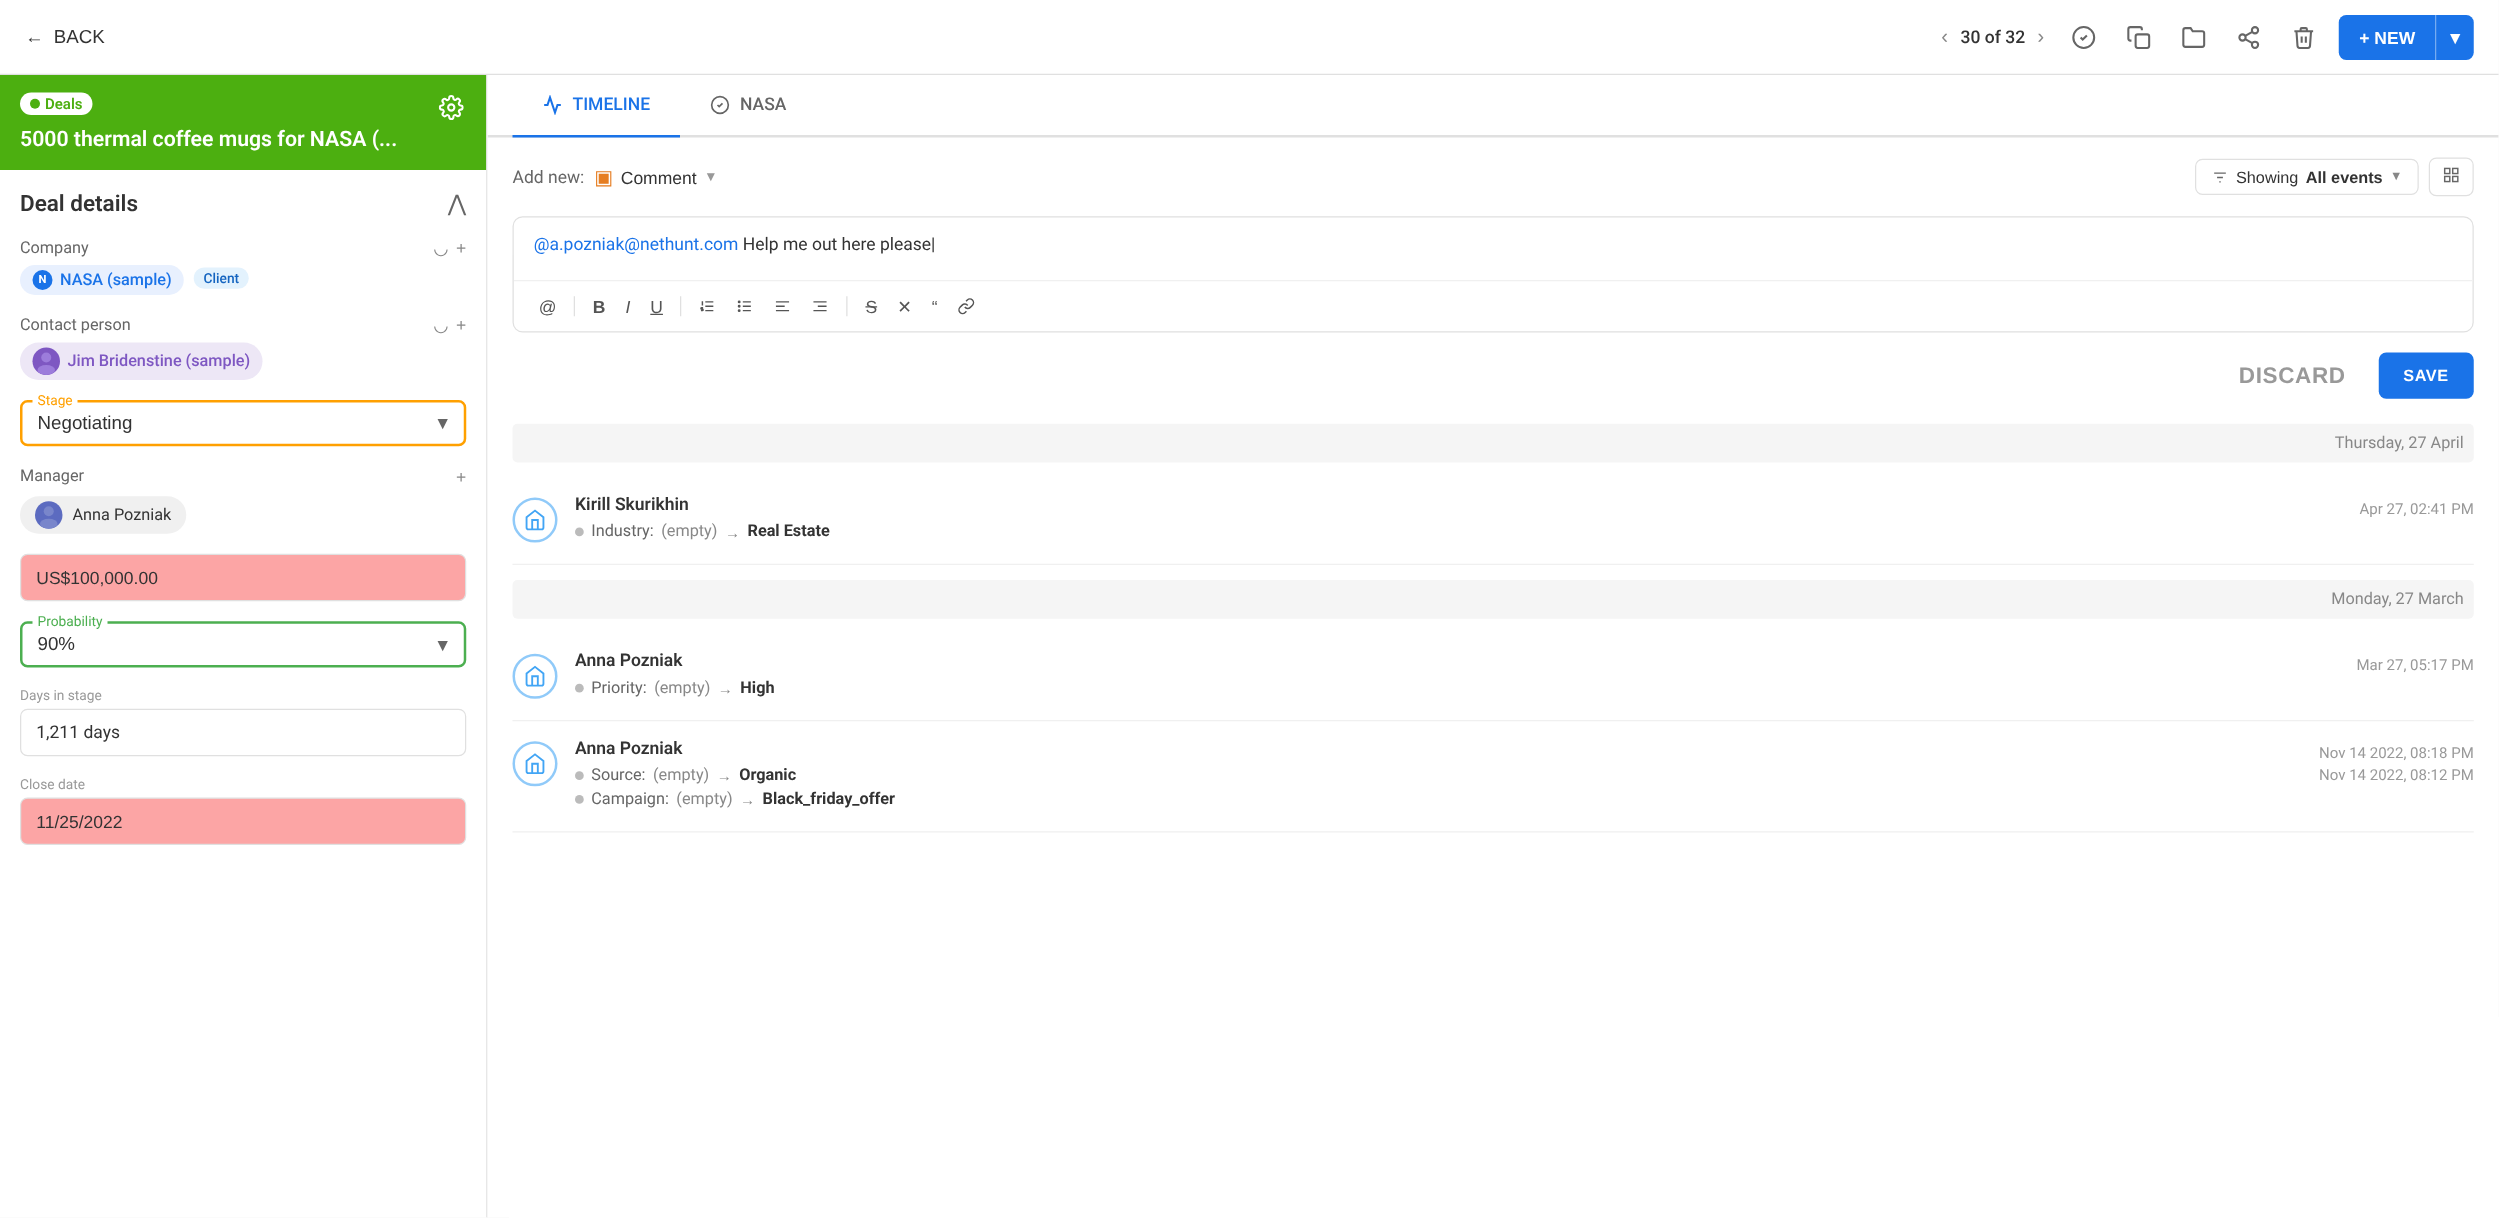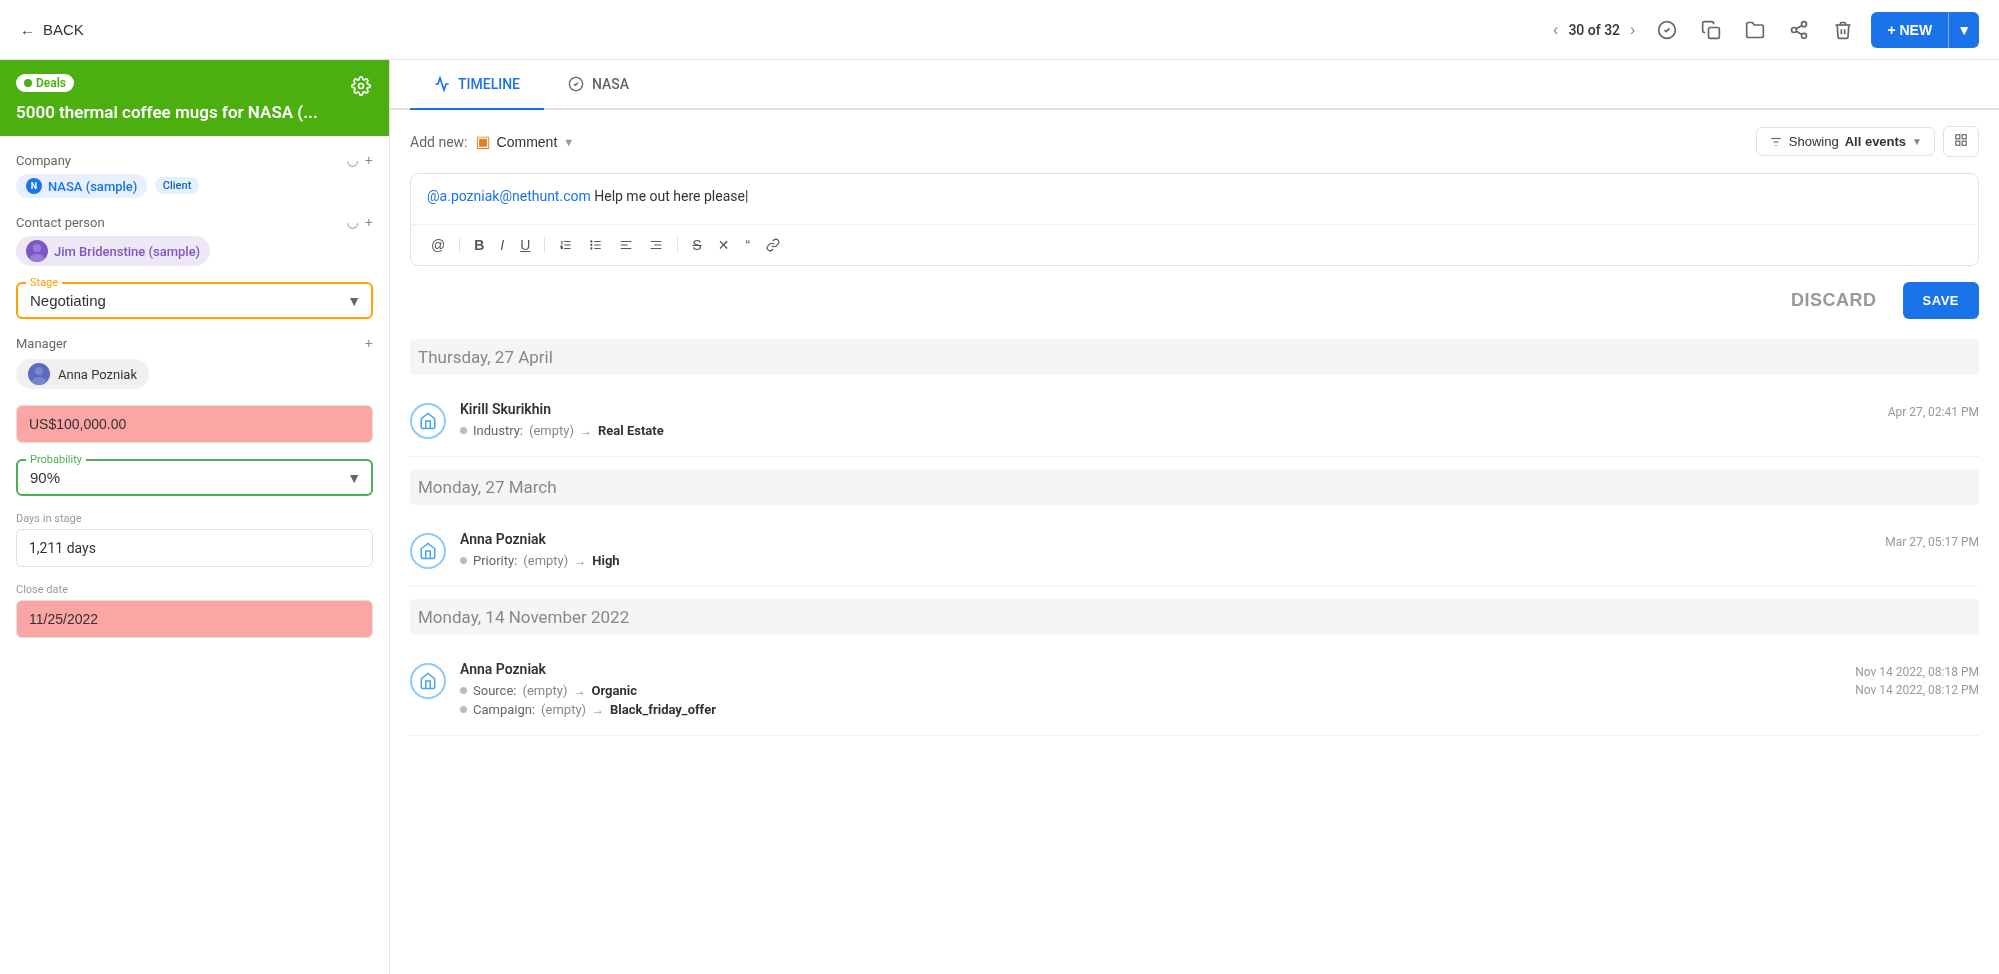--- a/index.html
+++ b/index.html
@@ -255,21 +255,21 @@
       letter-spacing: 0.5px;
     }
     .save-btn {
       background: #1a73e8; color: #fff; border: none; border-radius: 6px;
       font-size: 13px; font-weight: 600; cursor: pointer; padding: 8px 20px;
       letter-spacing: 0.5px;
     }
 
     
     .date-separator {
-      text-align: left; font-size: 17px; color: #888;
+      text-align: right; font-size: 13px; color: #888;
       background: #f5f5f5; padding: 8px; border-radius: 4px;
       margin: 12px 0;
     }
     .event-item {
       display: flex; gap: 14px; padding: 14px 0;
       border-bottom: 1px solid #f0f0f0;
     }
     .event-icon {
       width: 36px; height: 36px; border-radius: 50%;
       border: 2px solid #90caf9; background: #fff;
@@ -359,20 +359,24 @@
       </div>
       <button class="gear-icon-btn">
         <svg width="20" height="20" viewBox="0 0 24 24" fill="none" stroke="#fff" stroke-width="2">
             <circle cx="12" cy="12" r="3"></circle>
             <path d="M19.4 15a1.65 1.65 0 00.33 1.82l.06.06a2 2 0 010 2.83 2 2 0 01-2.83 0l-.06-.06a1.65 1.65 0 00-1.82-.33 1.65 1.65 0 00-1 1.51V21a2 2 0 01-4 0v-.09A1.65 1.65 0 009 19.4a1.65 1.65 0 00-1.82.33l-.06.06a2 2 0 01-2.83-2.83l.06-.06A1.65 1.65 0 004.68 15a1.65 1.65 0 00-1.51-1H3a2 2 0 010-4h.09A1.65 1.65 0 004.6 9a1.65 1.65 0 00-.33-1.82l-.06-.06a2 2 0 012.83-2.83l.06.06A1.65 1.65 0 009 4.68a1.65 1.65 0 001-1.51V3a2 2 0 014 0v.09a1.65 1.65 0 001 1.51 1.65 1.65 0 001.82-.33l.06-.06a2 2 0 012.83 2.83l-.06.06A1.65 1.65 0 0019.4 9a1.65 1.65 0 001.51 1H21a2 2 0 010 4h-.09a1.65 1.65 0 00-1.51 1z"></path>
           </svg>
       </button>
     </div>
 
     <div class="deal-details">
+      <div class="deal-section-header">
+        <span class="deal-section-title">Deal details</span>
+        <button class="collapse-btn">⋀</button>
+      </div>
 
       <div class="field-row">
         <div class="field-label">
           <span>Company</span>
           <div class="field-label-actions">
             <button class="field-action-btn">◡</button>
             <button class="field-action-btn">+</button>
           </div>
         </div>
         <div>
@@ -623,21 +627,20 @@
             <span class="event-dot"></span>
             <span class="event-field">Priority:</span>
             <span class="event-empty">(empty)</span>
             <span class="event-arrow">→</span>
             <span class="event-value">High</span>
           </div>
         </div>
         <div class="event-time">Mar 27, 05:17 PM</div>
       </div>
 
-      <div class="date-separator">Monday, 14 November 2022</div>
 
       <div class="event-item">
         <div class="event-icon">
           <svg width="18" height="18" viewBox="0 0 24 24" fill="none" stroke="#42a5f5" stroke-width="2">
               <path d="M3 9l9-7 9 7v11a2 2 0 01-2 2H5a2 2 0 01-2-2z"></path>
               <polyline points="9 22 9 12 15 12 15 22"></polyline>
             </svg>
         </div>
         <div class="event-content">
           <div class="event-author">Anna Pozniak</div>

